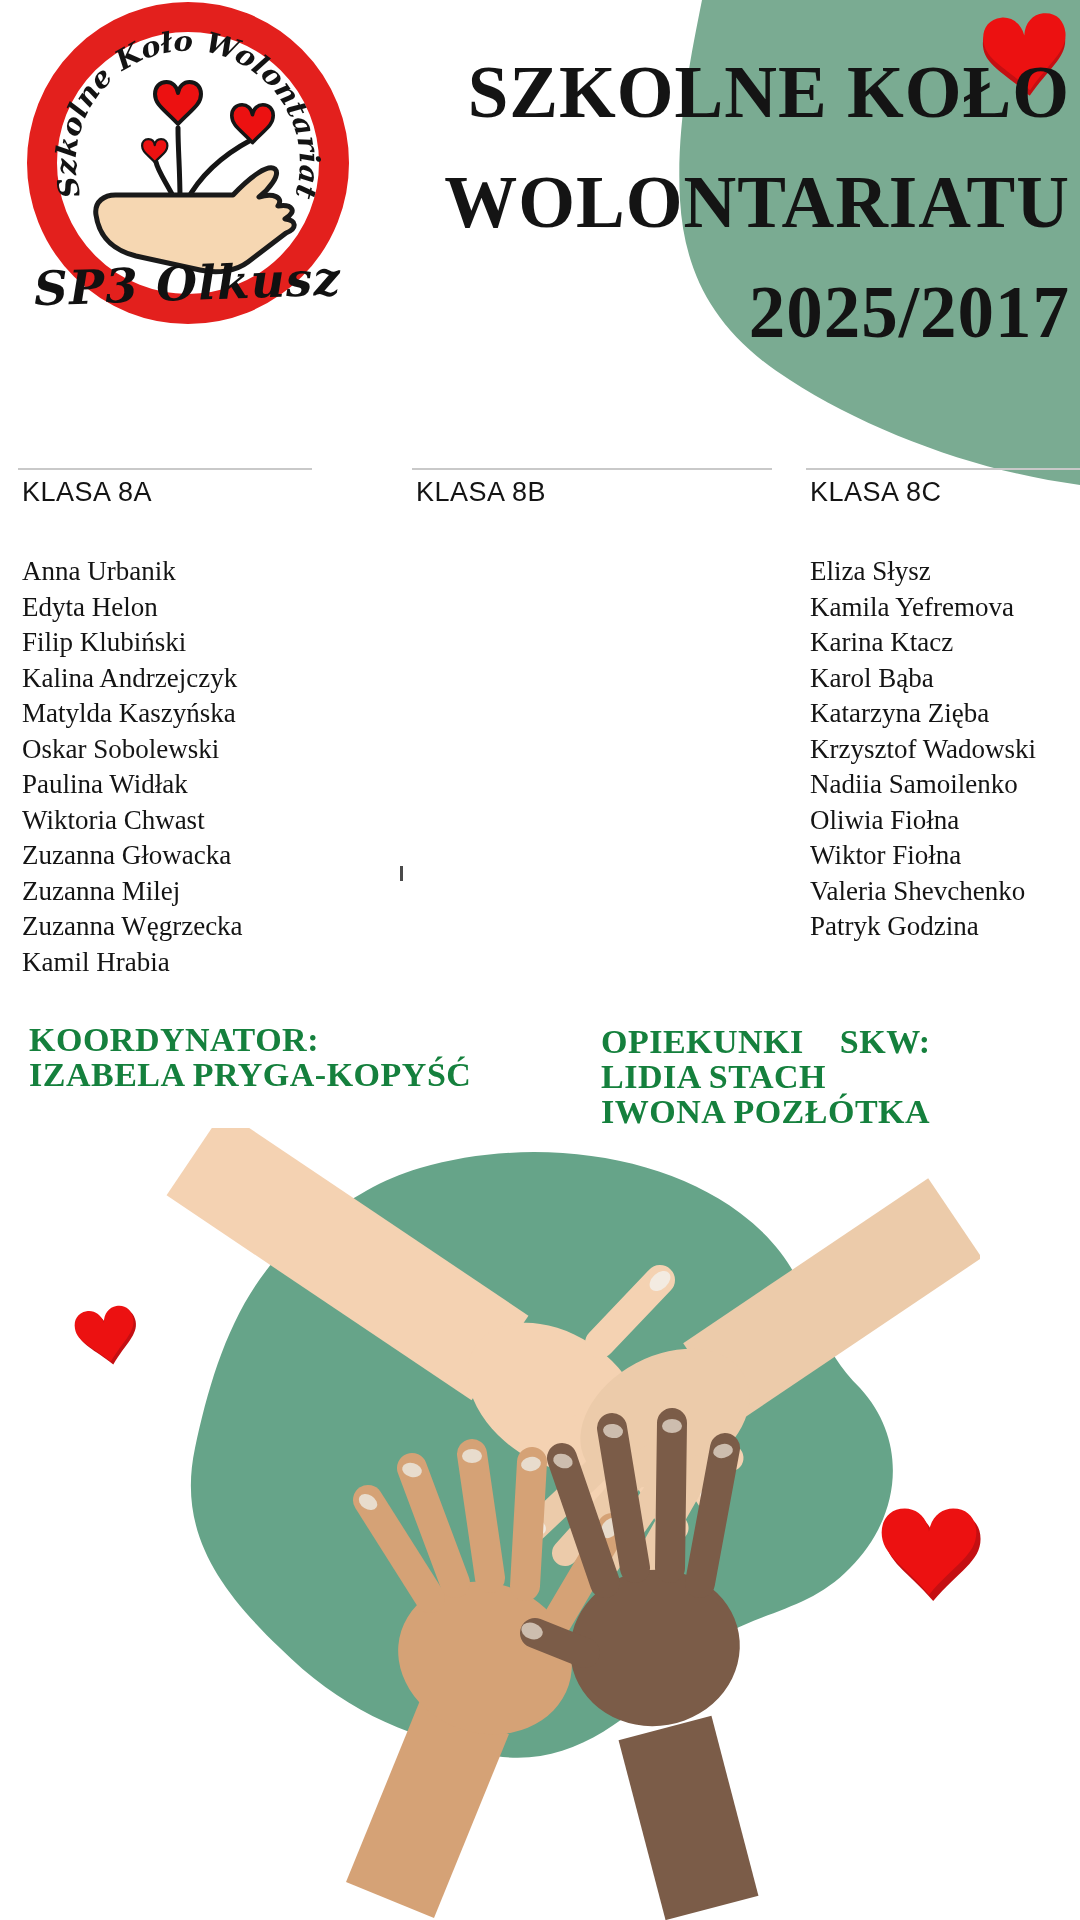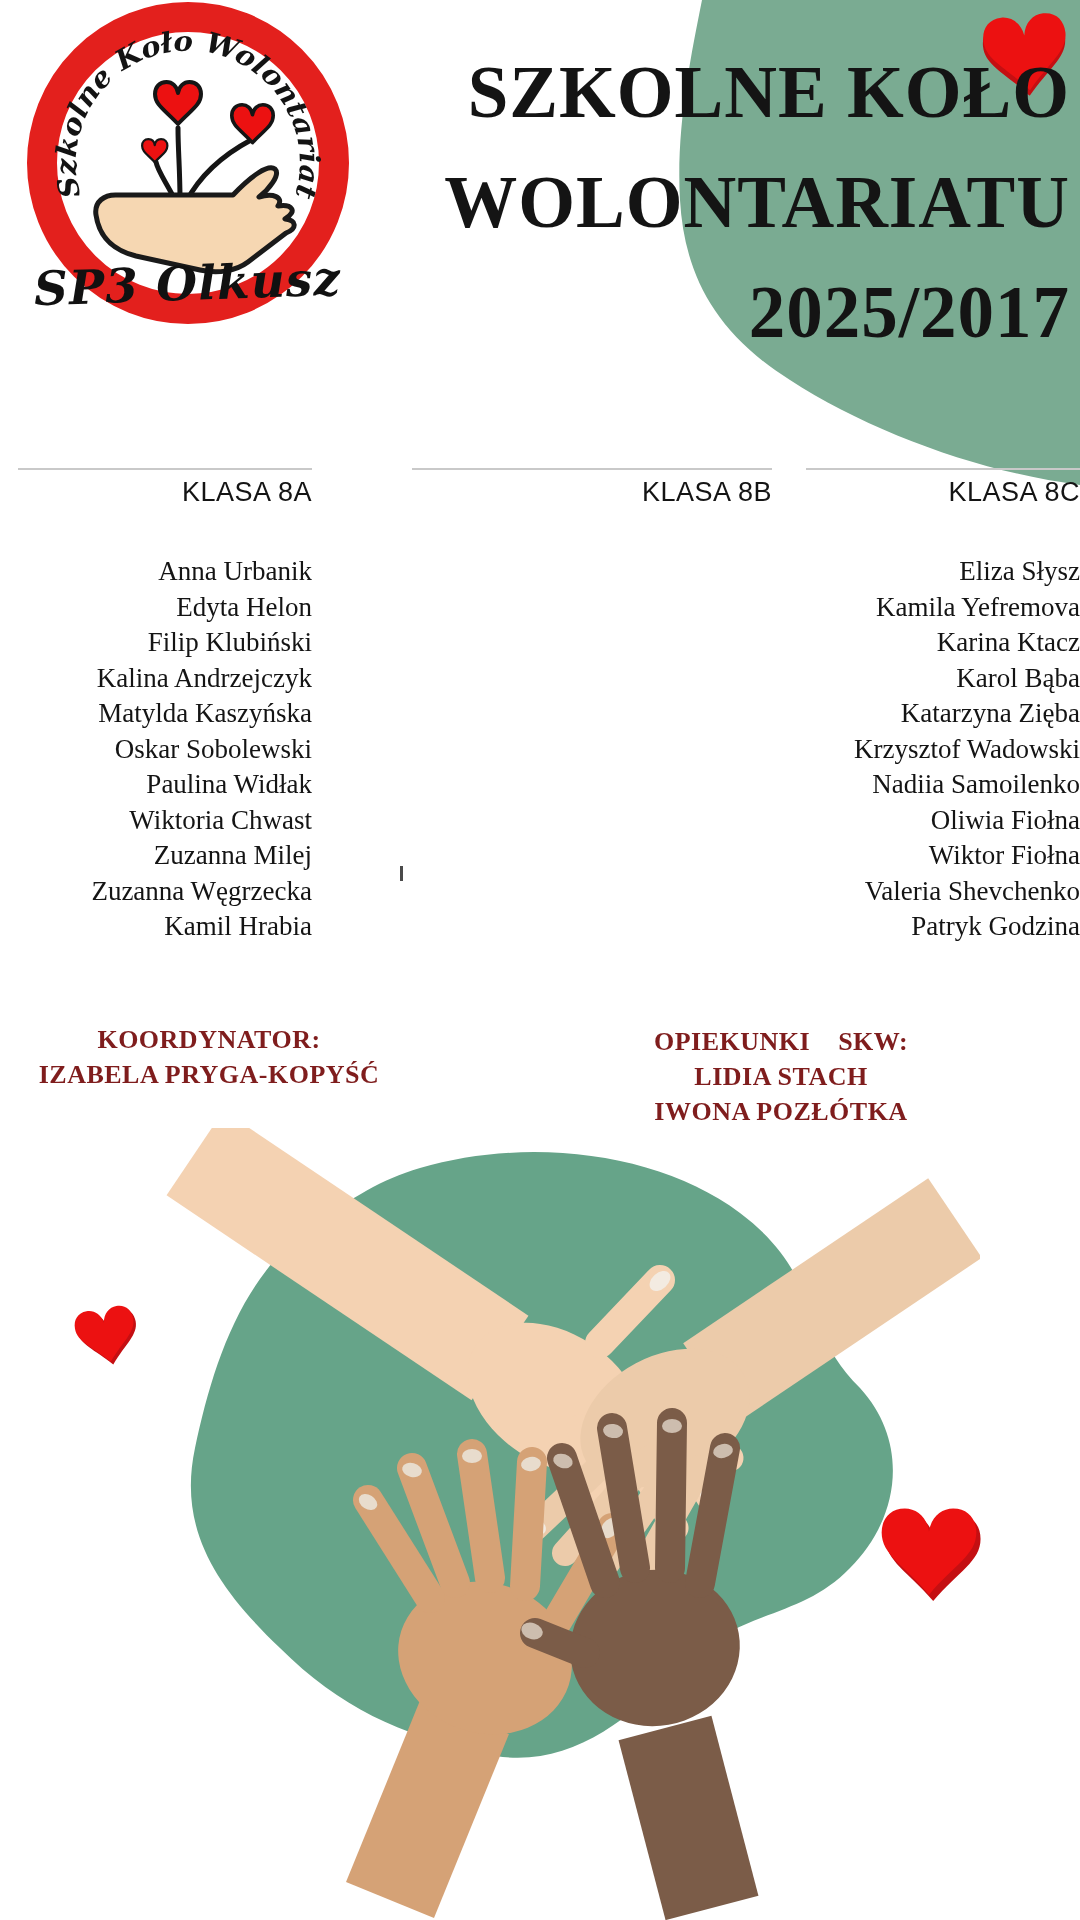--- a/index.html
+++ b/index.html
@@ -17,29 +17,29 @@
   .blob-top{position:absolute;top:0;right:0;width:540px;height:500px;}
   .logo{position:absolute;left:8px;top:0;width:345px;height:330px;}
   .title{position:absolute;left:320px;top:38px;width:750px;text-align:right;
          font-family:"Liberation Serif",serif;font-weight:bold;font-size:73px;line-height:110px;
          color:var(--text);letter-spacing:1px;white-space:nowrap;}
   .heart{position:absolute;}
   .heart.h-top{left:980px;top:8px;width:92px;height:88px;transform:rotate(-6deg);}
   .heart.h-left{left:73px;top:1303px;width:66px;height:63px;transform:rotate(-10deg);}
   .heart.h-right{left:876px;top:1500px;width:106px;height:101px;}
   .cols{position:absolute;left:0;top:462px;width:1080px;}
-  .col{position:absolute;top:0;text-align:right;}
+  .col{position:absolute;top:0;}
   .col.a{left:18px;width:294px;}
   .col.b{left:412px;width:360px;}
   .col.c{left:806px;width:274px;}
   .col .rule{border-top:2px solid var(--rule);margin:6px 0 0 0;}
   .col h2{margin:8px 0 0 4px;font-size:27px;line-height:29px;font-weight:normal;letter-spacing:.5px;}
   .col ul{list-style:none;margin:47px 0 0 4px;padding:0;font-size:27px;line-height:35.5px;white-space:nowrap;font-family:Liberation Serif, serif;}
-  .serifblock{position:absolute;text-align:center;font-family:"Liberation Serif",serif;
-              font-weight:bold;font-size:26px;line-height:35px;color:#7f1d1d;letter-spacing:.5px;}
+  .serifblock{position:absolute;font-family:"Liberation Serif",serif;
+              font-weight:bold;font-size:34px;line-height:35px;color:#15803d;letter-spacing:.5px;}
   .coord{left:29px;top:1022px;width:360px;}
   .caret{left:601px;top:1024px;width:360px;}
   .serifblock div{white-space:pre;}
   .cursor-mark{position:absolute;left:400px;top:866px;width:3px;height:15px;background:#4a4a4a;}
   .hands{position:absolute;left:100px;top:1128px;width:880px;height:792px;}
 </style>
 </head>
 <body>
 
 <div class="page">
@@ -90,20 +90,21 @@
       <h2>KLASA 8A</h2>
       <ul>
           <li>Anna Urbanik</li>
           <li>Edyta Helon</li>
           <li>Filip Klubiński</li>
           <li>Kalina Andrzejczyk</li>
           <li>Matylda Kaszyńska</li>
           <li>Oskar Sobolewski</li>
           <li>Paulina Widłak</li>
           <li>Wiktoria Chwast</li>
+          <li>Zuzanna Głowacka</li>
           <li>Zuzanna Milej</li>
           <li>Zuzanna Węgrzecka</li>
           <li>Kamil Hrabia</li>
         </ul>
     </div>
     <div class="col b">
       <div class="rule"></div>
       <h2>KLASA 8B</h2>
       <ul>
         </ul>

